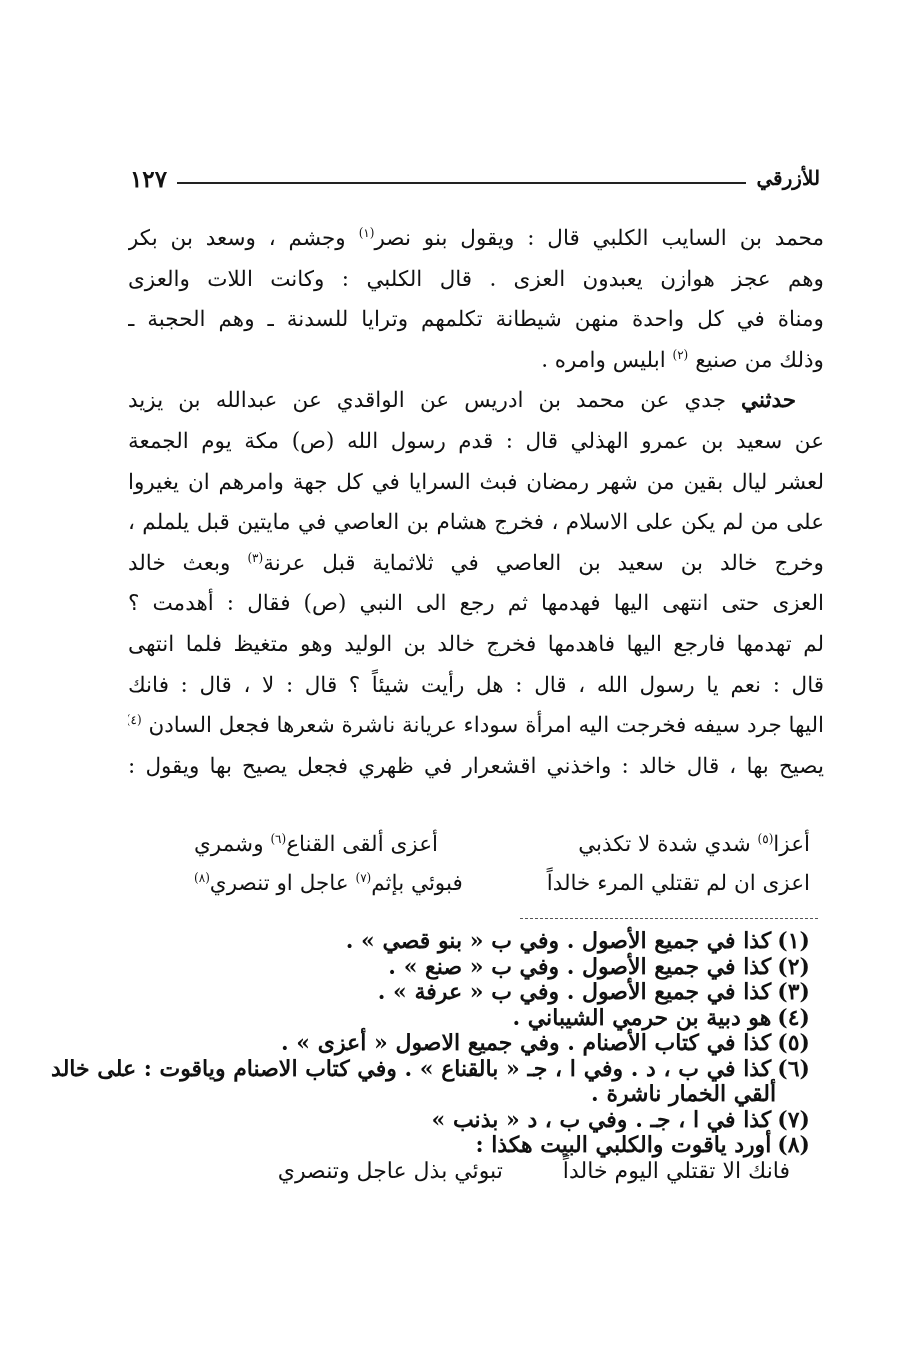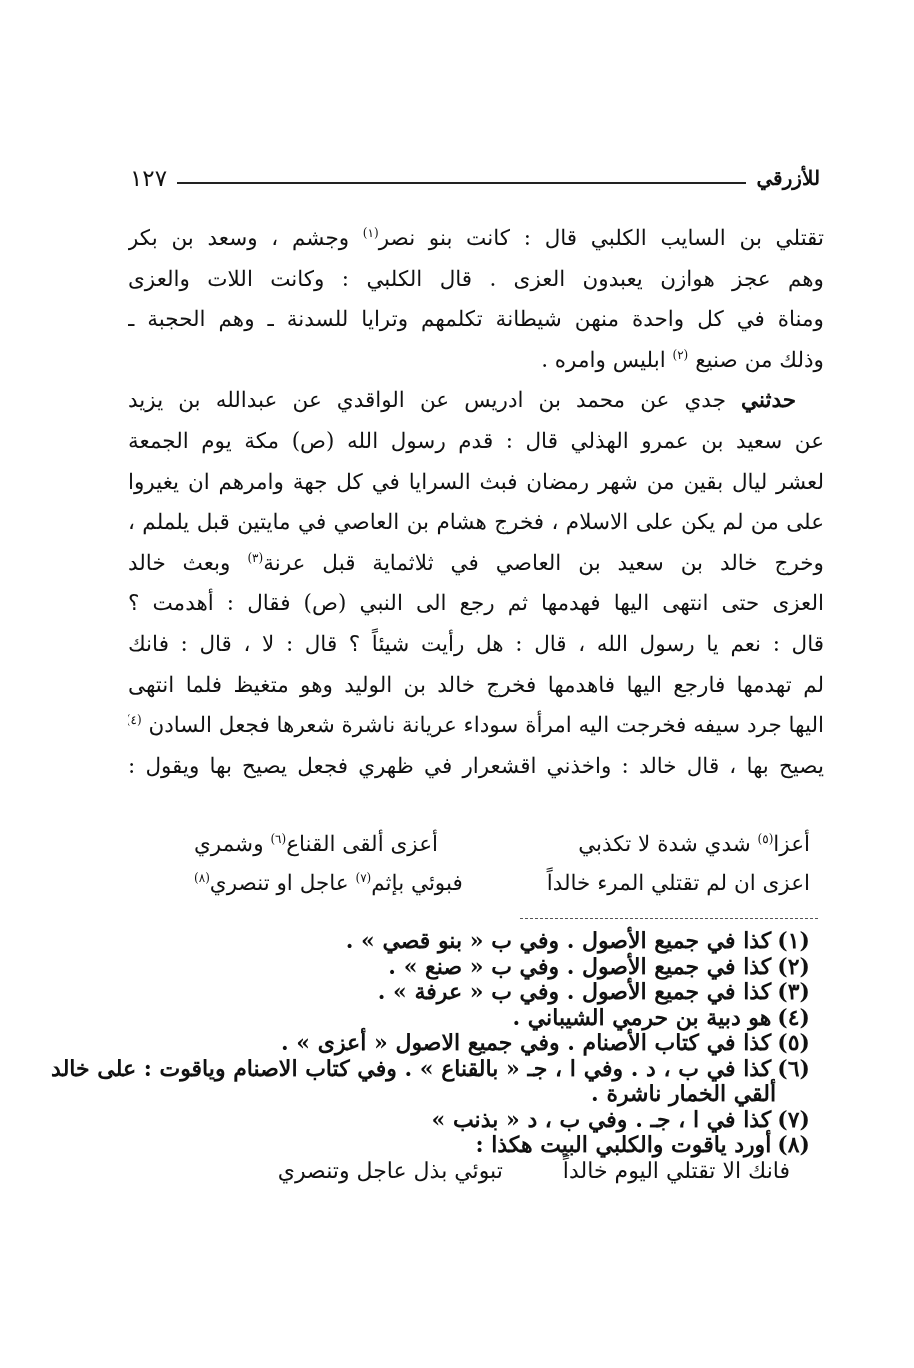--- a/index.html
+++ b/index.html
@@ -38,21 +38,21 @@
   }
   .header .rule {
     flex: 1;
     height: 0;
     border-top: 2px solid #222;
     margin: 0 10px;
     margin-top: 10px;
   }
   .header .page-number {
     font-size: 23px;
-    font-weight: normal;
+    font-weight: bold;
     white-space: nowrap;
     text-align: center;
   }
   .body-text {
     position: absolute;
     top: 218px;
     left: 128px;
     width: 696px;
     direction: rtl;
     text-align: justify;
@@ -137,32 +137,32 @@
 
 <div class="page">
 
   <div class="header">
     <span class="running-title">للأزرقي</span>
     <span class="rule"></span>
     <span class="page-number">١٢٧</span>
   </div>
 
   <div class="body-text">
-    <span class="line"><span>تقتلي بن السايب الكلبي قال : كانت بنو نصر</span><sup class="fn">(١)</sup> <span>وجشم ، وسعد بن بكر</span></span>
+    <span class="line"><span>محمد بن السايب الكلبي قال : ويقول بنو نصر</span><sup class="fn">(١)</sup> <span>وجشم ، وسعد بن بكر</span></span>
     <span class="line">وهم عجز هوازن يعبدون العزى . قال الكلبي : وكانت اللات والعزى</span>
     <span class="line">ومناة في كل واحدة منهن شيطانة تكلمهم وترايا للسدنة ـ وهم الحجبة ـ</span>
     <span class="line last"><span>وذلك من صنيع</span> <sup class="fn">(٢)</sup> <span>ابليس وامره .</span></span>
     <span class="line indent"><span class="lead-word">حدثني</span> <span>جدي عن محمد بن ادريس عن الواقدي عن عبدالله بن يزيد</span></span>
     <span class="line">عن سعيد بن عمرو الهذلي قال : قدم رسول الله (ص) مكة يوم الجمعة</span>
     <span class="line">لعشر ليال بقين من شهر رمضان فبث السرايا في كل جهة وامرهم ان يغيروا</span>
     <span class="line">على من لم يكن على الاسلام ، فخرج هشام بن العاصي في مايتين قبل يلملم ،</span>
     <span class="line"><span>وخرج خالد بن سعيد بن العاصي في ثلاثماية قبل عرنة</span><sup class="fn">(٣)</sup> <span>وبعث خالد</span></span>
     <span class="line">العزى حتى انتهى اليها فهدمها ثم رجع الى النبي (ص) فقال : أهدمت ؟</span>
+    <span class="line">لم تهدمها فارجع اليها فاهدمها فخرج خالد بن الوليد وهو متغيظ فلما انتهى</span>
     <span class="line">قال : نعم يا رسول الله ، قال : هل رأيت شيئاً ؟ قال : لا ، قال : فانك</span>
-    <span class="line">لم تهدمها فارجع اليها فاهدمها فخرج خالد بن الوليد وهو متغيظ فلما انتهى</span>
     <span class="line"><span>اليها جرد سيفه فخرجت اليه امرأة سوداء عريانة ناشرة شعرها فجعل السادن</span> <sup class="fn">(٤)</sup></span>
     <span class="line">يصيح بها ، قال خالد : واخذني اقشعرار في ظهري فجعل يصيح بها ويقول :</span>
   </div>
 
   <div class="verse verse-1">
     <span class="hemistich"><span>أعزا</span><sup class="fn">(٥)</sup> <span>شدي شدة لا تكذبي</span></span>
     <span class="hemistich"><span>أعزى ألقى القناع</span><sup class="fn">(٦)</sup> <span>وشمري</span></span>
   </div>
   <div class="verse verse-2">
     <span class="hemistich">اعزى ان لم تقتلي المرء خالداً</span>

